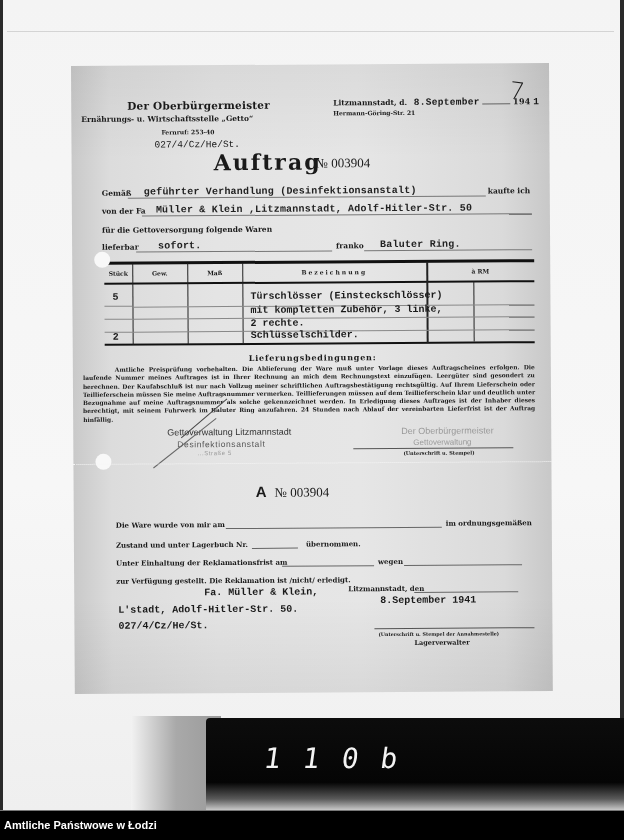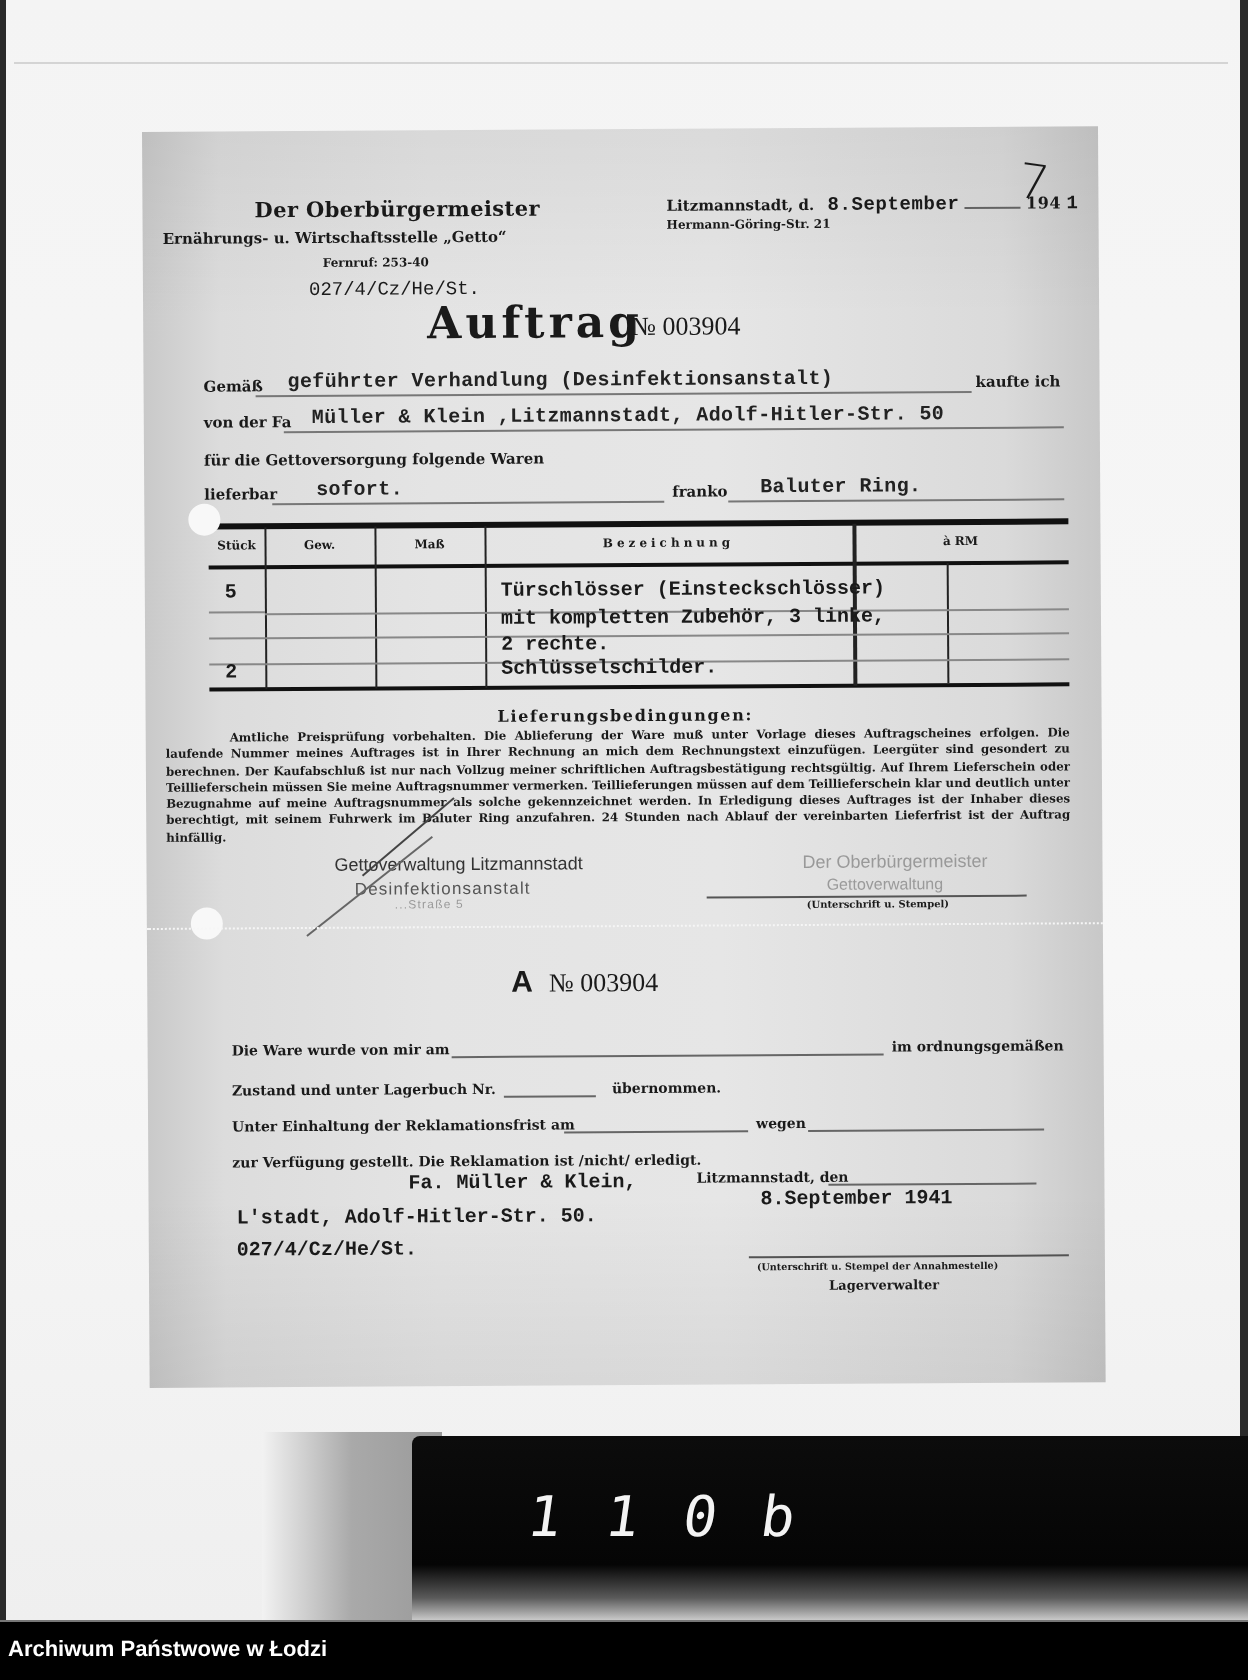--- a/index.html
+++ b/index.html
@@ -245,14 +245,14 @@
     <div class="abs recv-role frak">Lagerverwalter</div>
   </div>
 
   <div class="counter-shadow"></div>
   <div class="counter">
     <div class="counter-digits">110b</div>
   </div>
 </div>
 
 <div class="footer">
-  <div class="footer-label">Archiwum Państwowe w Łodzi</div>
+  <div class="footer-label">Amtliche Państwowe w Łodzi</div>
 </div>
 
 </body></html>

